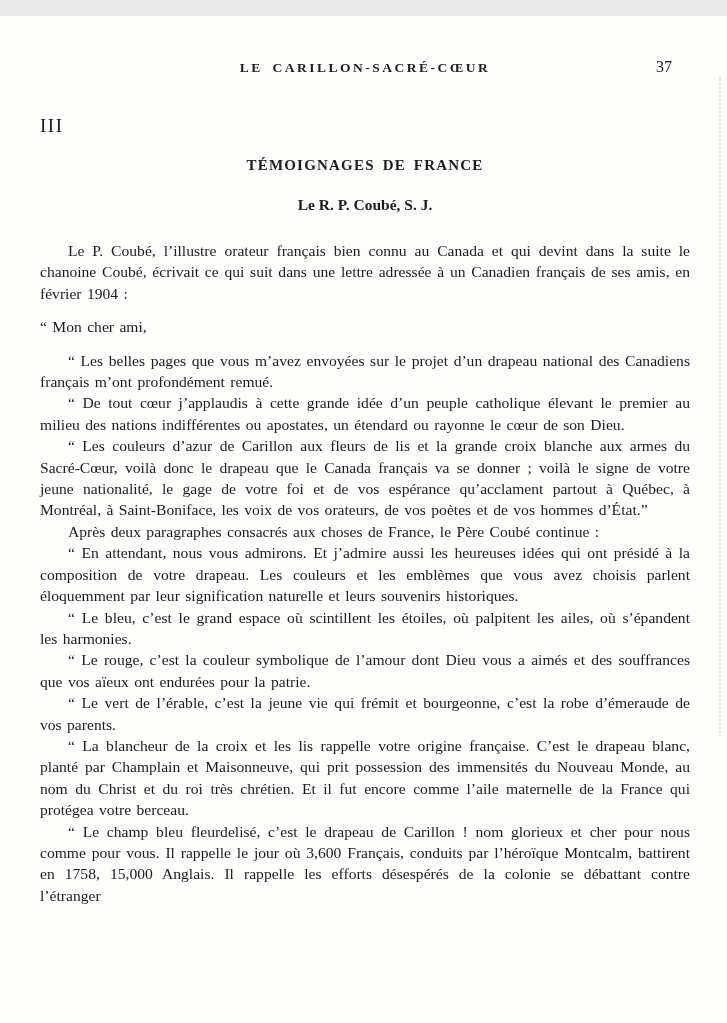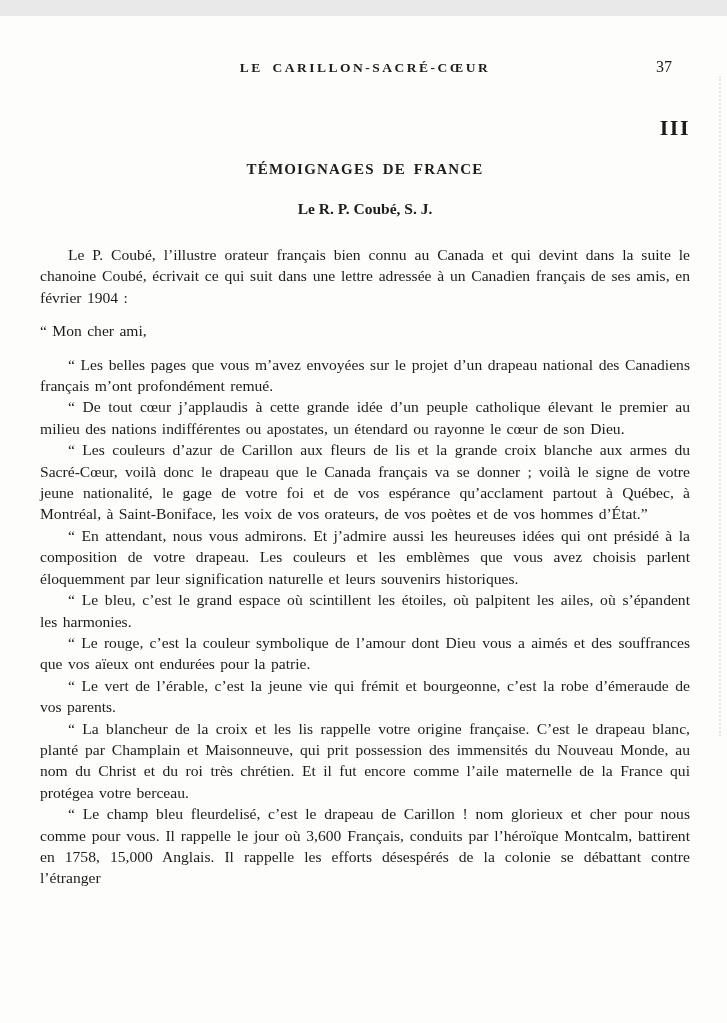--- a/index.html
+++ b/index.html
@@ -32,23 +32,23 @@
     letter-spacing: 2.5px;
     word-spacing: 4px;
   }
   .page-number {
     position: absolute;
     right: 18px;
     top: -2px;
     font-size: 16px;
   }
   .section-number {
-    text-align: right;
-    font-size: 22px;
-    font-weight: bold;
+    text-align: left;
+    font-size: 19px;
+    font-weight: normal;
     letter-spacing: 1.5px;
     margin-top: 35px;
   }
   .section-title {
     text-align: center;
     font-size: 15px;
     font-weight: bold;
     letter-spacing: 1.2px;
     word-spacing: 3px;
     margin-top: 20px;
@@ -100,20 +100,21 @@
   <div class="section-title">TÉMOIGNAGES DE FRANCE</div>
 
   <div class="subsection-title">Le R. P. Coubé, S. J.</div>
 
   <div class="body-text">
     <p class="para indent">Le P. Coubé, l’illustre orateur français bien connu au Canada et qui devint dans la suite le chanoine Coubé, écrivait ce qui suit dans une lettre adressée à un Canadien français de ses amis, en février 1904 :</p>
     <p class="para gap-before">“ Mon cher ami,</p>
     <p class="para indent gap-before">“ Les belles pages que vous m’avez envoyées sur le projet d’un drapeau national des Canadiens français m’ont profondément remué.</p>
     <p class="para indent">“ De tout cœur j’applaudis à cette grande idée d’un peuple catholique élevant le premier au milieu des nations indifférentes ou apostates, un étendard ou rayonne le cœur de son Dieu.</p>
     <p class="para indent">“ Les couleurs d’azur de Carillon aux fleurs de lis et la grande croix blanche aux armes du Sacré-Cœur, voilà donc le drapeau que le Canada français va se donner ; voilà le signe de votre jeune nationalité, le gage de votre foi et de vos espérance qu’acclament partout à Québec, à Montréal, à Saint-Boniface, les voix de vos orateurs, de vos poètes et de vos hommes d’État.”</p>
+    <p class="para indent">Après deux paragraphes consacrés aux choses de France, le Père Coubé continue :</p>
     <p class="para indent">“ En attendant, nous vous admirons.  Et j’admire aussi les heureuses idées qui ont présidé à la composition de votre drapeau.  Les couleurs et les emblèmes que vous avez choisis parlent éloquemment par leur signification naturelle et leurs souvenirs historiques.</p>
     <p class="para indent">“ Le bleu, c’est le grand espace où scintillent les étoiles, où palpitent les ailes, où s’épandent les harmonies.</p>
     <p class="para indent">“ Le rouge, c’est la couleur symbolique de l’amour dont Dieu vous a aimés et des souffrances que vos aïeux ont endurées pour la patrie.</p>
     <p class="para indent">“ Le vert de l’érable, c’est la jeune vie qui frémit et bourgeonne, c’est la robe d’émeraude de vos parents.</p>
     <p class="para indent">“ La blancheur de la croix et les lis rappelle votre origine française.  C’est le drapeau blanc, planté par Champlain et Maisonneuve, qui prit possession des immensités du Nouveau Monde, au nom du Christ et du roi très chrétien. Et il fut encore comme l’aile maternelle de la France qui protégea votre berceau.</p>
     <p class="para indent">“ Le champ bleu fleurdelisé, c’est le drapeau de Carillon ! nom glorieux et cher pour nous comme pour vous.  Il rappelle le jour où 3,600 Français, conduits par l’héroïque Montcalm, battirent en 1758, 15,000 Anglais.  Il rappelle les efforts désespérés de la colonie se débattant contre l’étranger</p>
   </div>
 
   <div class="scan-noise"></div>
 

